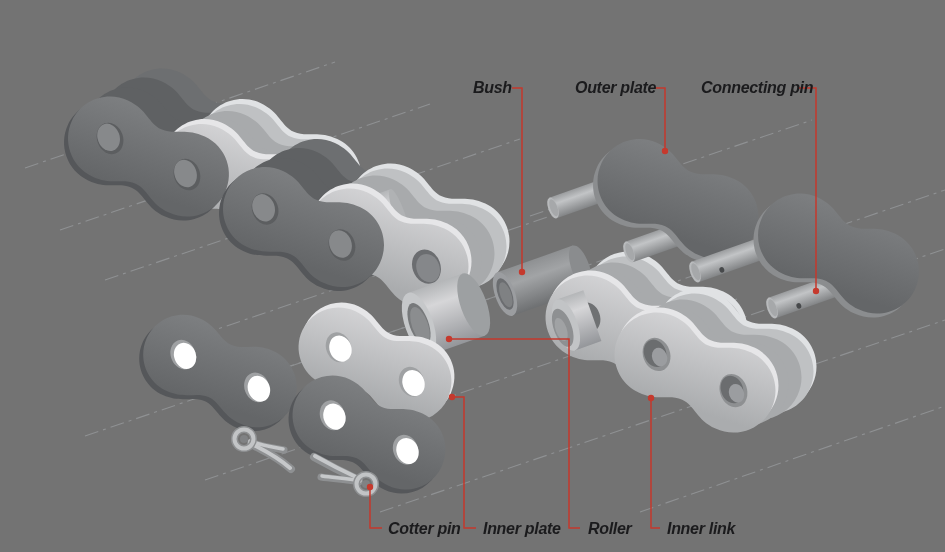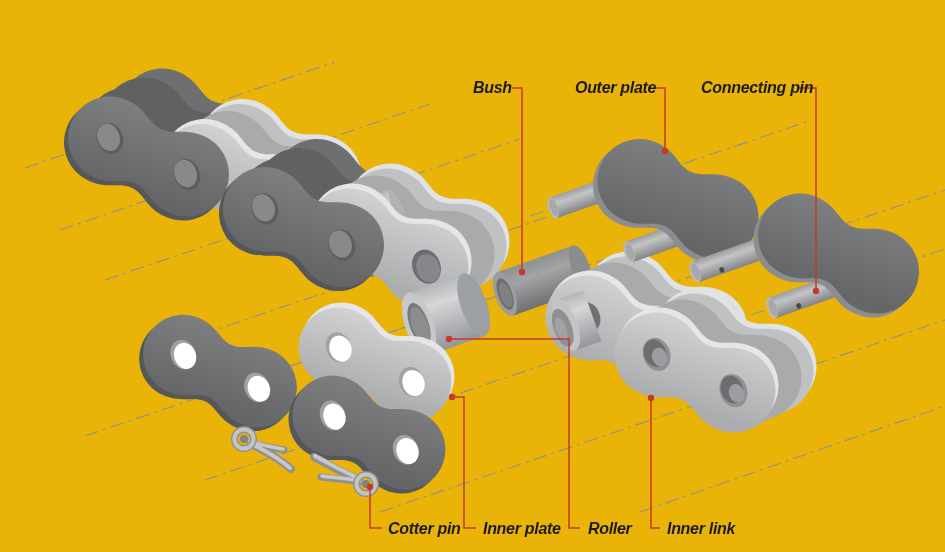--- a/index.html
+++ b/index.html
@@ -1,16 +1,16 @@
 <!DOCTYPE html>
 <html><head>
 <meta charset="utf-8">
 <style>
   html,body{margin:0;padding:0;background:#ffffff;}
-  .stage{position:relative;width:945px;height:552px;background:#eab308;overflow:hidden;}
+  .stage{position:relative;width:945px;height:552px;background:#737373;overflow:hidden;}
   svg{display:block;}
   .lbl{font:italic 700 16px "Liberation Sans", sans-serif;letter-spacing:-0.3px;}
   .cl{stroke:#8f9193;stroke-width:1.1;stroke-dasharray:14 5 3 5;fill:none;}
   .leader{fill:none;stroke-width:1.5;}
 </style>
 </head>
 <body>
 
 <div class="stage">
 <svg width="945" height="552" viewBox="0 0 945 552">

